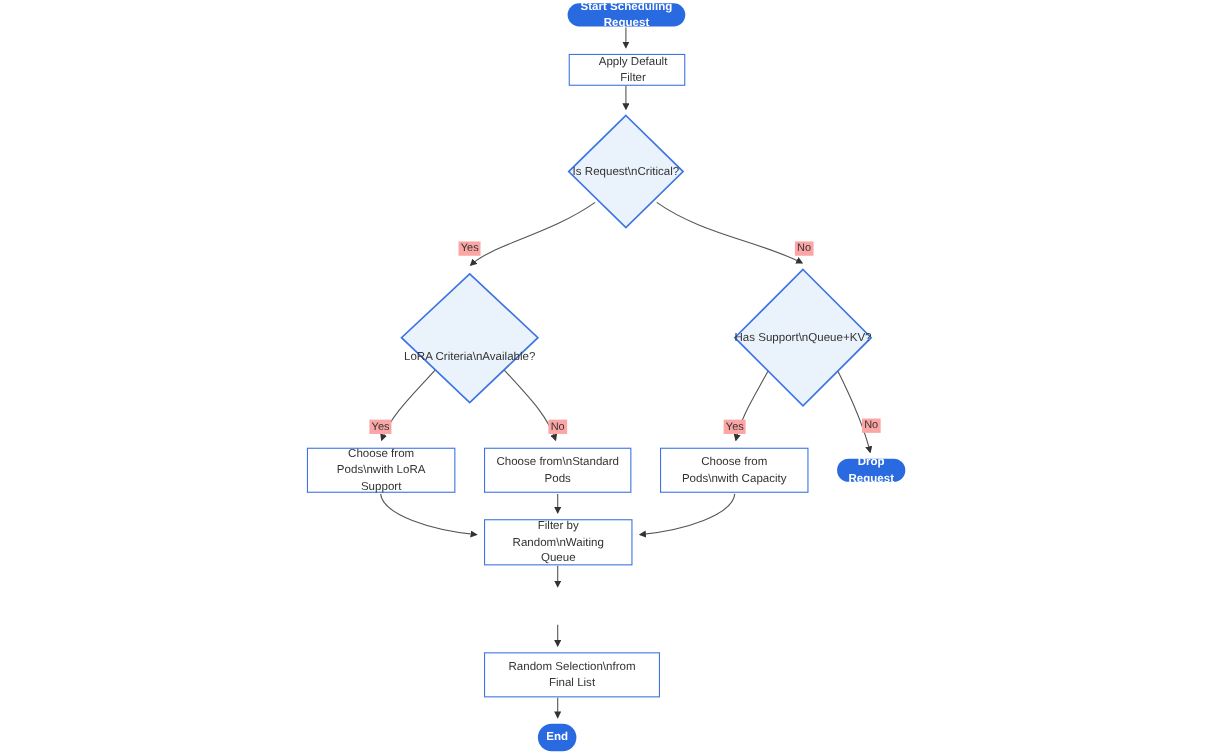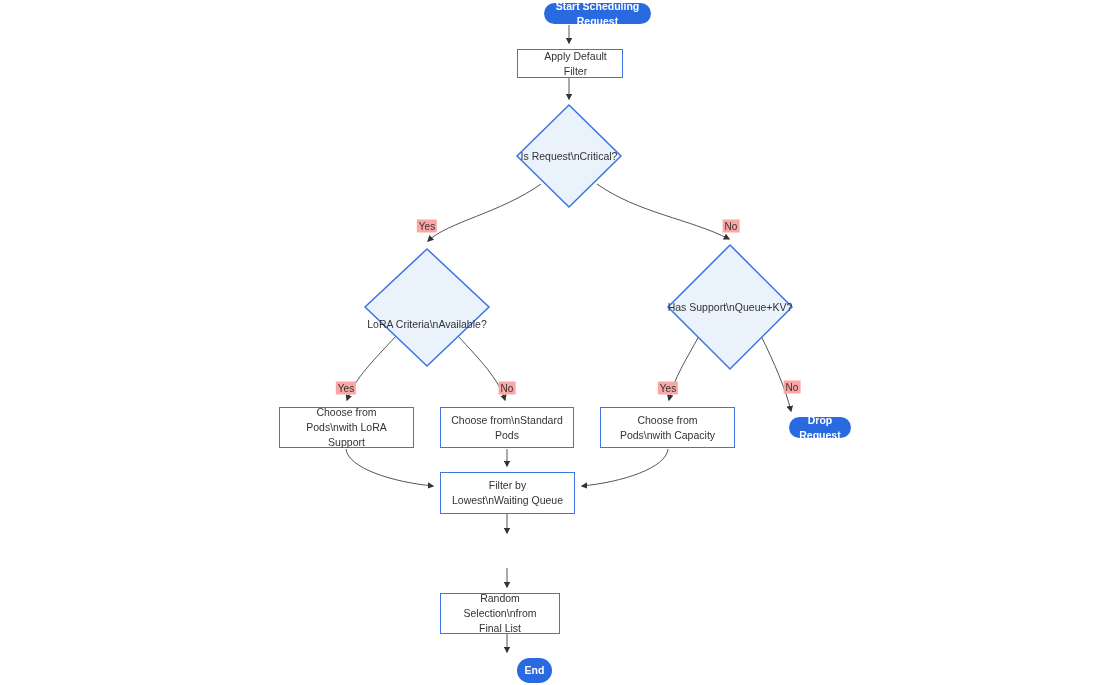--- a/index.html
+++ b/index.html
@@ -48,21 +48,20 @@
     background: #ffffff;
     border: 1.5px solid #3C74E4;
     padding: 2px 10px;
   }
   .pill {
     background: #2A6AE0;
     color: #ffffff;
     font-weight: bold;
     border-radius: 12px;
     padding: 0 6px;
-    margin-left: 28px;
   }
   .decision-label {
     position: absolute;
     transform: translate(-50%, -50%);
     color: #333333;
     font-size: 10.5px;
     white-space: nowrap;
     pointer-events: none;
   }
   .elabel {
@@ -118,24 +117,24 @@
   <div class="decision-label" style="left:730px; top:307px;">Has Support\nQueue+KV?</div>
 
   <div class="node process" style="left:279px; top:407px; width:135px; height:41px;">Choose from Pods\nwith LoRA Support</div>
 
   <div class="node process" style="left:440px; top:407px; width:134px; height:41px;">Choose from\nStandard Pods</div>
 
   <div class="node process" style="left:600px; top:407px; width:135px; height:41px;">Choose from Pods\nwith Capacity</div>
 
   <div class="node pill" style="left:761px; top:417px; width:62px; height:21px;">Drop Request</div>
 
-  <div class="node process" style="left:440px; top:472px; width:135px; height:42px;">Filter by Lowest\nWaiting Queue</div>
+  <div class="node process" style="left:440px; top:472px; width:135px; height:42px;">Filter by Random\nWaiting Queue</div>
 
 
-  <div class="node process" style="left:440px; top:593px; width:120px; height:41px;">Random Selection\nfrom Final List</div>
+  <div class="node process" style="left:440px; top:593px; width:160px; height:41px;">Random Selection\nfrom Final List</div>
 
   <div class="node pill" style="left:489px; top:658px; width:35px; height:25px; border-radius:12.5px;">End</div>
 
   <span class="elabel" style="left:427px; top:226px;">Yes</span>
   <span class="elabel" style="left:731px; top:226px;">No</span>
   <span class="elabel" style="left:346px; top:388px;">Yes</span>
   <span class="elabel" style="left:507px; top:388px;">No</span>
   <span class="elabel" style="left:668px; top:388px;">Yes</span>
   <span class="elabel" style="left:792px; top:387px;">No</span>
 

